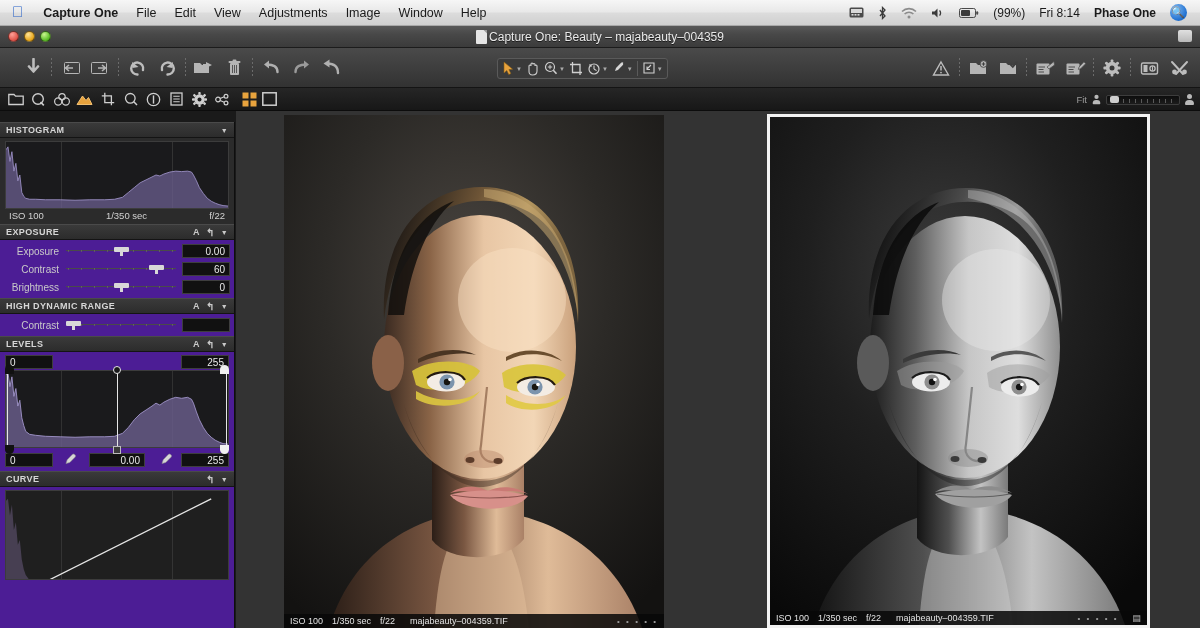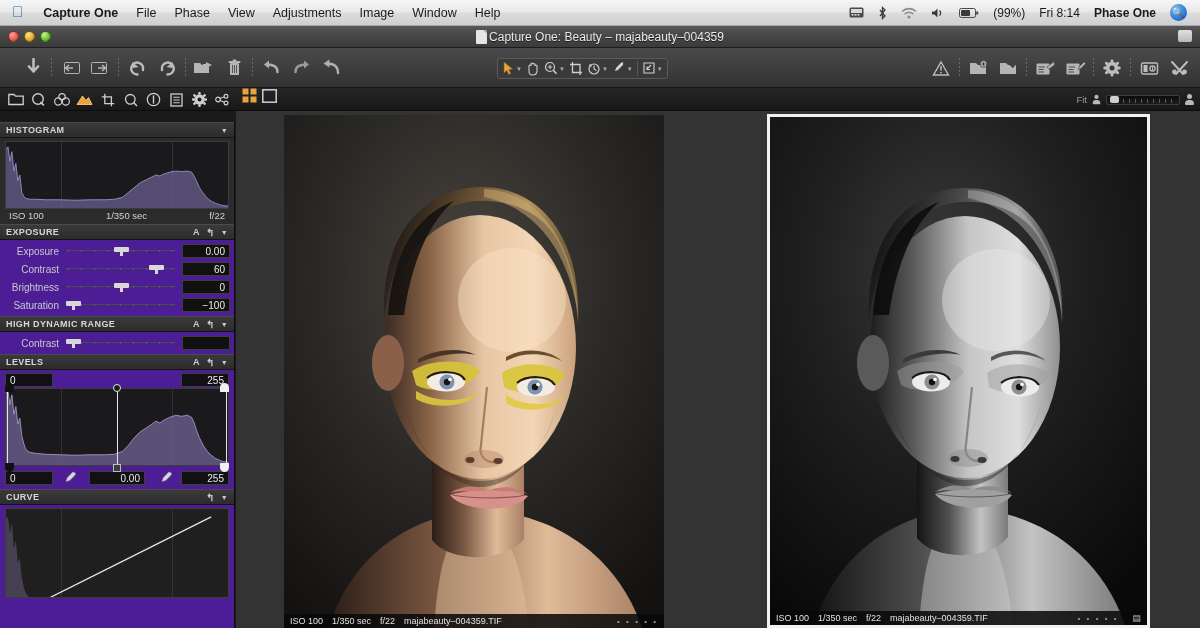--- a/index.html
+++ b/index.html
@@ -90,21 +90,21 @@
   .cb-item { display: flex; align-items: center; padding: 0 2px; height: 19px; }
   .cb-caret { font-size: 6px; color: #aaa; margin-left: 1px; }
   .cb-sep { width:1px; height:15px; background:#5a5a5a; margin:0 2px;}
   .tb-right { position: absolute; right: 6px; top: 0; height: 40px; display:flex; align-items:center;}
 
   
   .tabbar {
     position: absolute; top: 88px; left: 0; width: 1200px; height: 23px;
     background: linear-gradient(to bottom, #262626, #171717);
     border-bottom: 1px solid #0c0c0c;
-    display: flex; align-items: flex-start;
+    display: flex; align-items: center;
   }
   .tab-ico {
     width: 23px; height: 23px; display: flex; align-items: center; justify-content: center;
     color: #cfcfcf;
   }
   .tab-ico.active { color: #e8a33d; }
   .viewtoggles { display:flex; align-items:center; margin-left: 7px; gap: 4px; }
   .vt { width: 16px; height: 15px; display:flex; align-items:center; justify-content:center;}
   .tabbar-right { position:absolute; right: 6px; top:0; height:23px; display:flex; align-items:center; gap:5px;}
   .fit-label { color:#9a9a9a; font-size: 9.5px; }
@@ -220,38 +220,38 @@
     position: absolute; left: 531px; top: 3px; width: 383px; height: 514px;
     overflow:hidden; background:#0a0a0a; border: 3px solid #f2f2f2;
   }
   .img-a svg, .img-b svg { display:block; width:100%; height:100%; }
 
   .cap {
     position:absolute; left:0; right:0; bottom:0; height:14px;
     background: rgba(8,8,8,.86); display:flex; align-items:center;
     padding: 0 6px; color:#e2e2e2; font-size:9px; gap: 9px; white-space:nowrap;
   }
-  .cap .fname { }
+  .cap .fname { margin-left: 6px; }
   .cap .stars { margin-left:auto; letter-spacing:2px; color:#9c9c9c; font-size:8px; }
   .cap .pg { margin-left: 5px; color:#bdbdbd; font-size:9px; }
   svg { shape-rendering: geometricPrecision; }
 </style>
 </head>
 <body>
 
 <div id="app">
 
   <div class="menubar">
     <div class="menubar-left">
       <div class="menu-apple">
         <span class="apple-glyph"></span>
       </div>
       <div class="menu-item bold">Capture One</div>
       <div class="menu-item">File</div>
-      <div class="menu-item">Phase</div>
+      <div class="menu-item">Edit</div>
       <div class="menu-item">View</div>
       <div class="menu-item">Adjustments</div>
       <div class="menu-item">Image</div>
       <div class="menu-item">Window</div>
       <div class="menu-item">Help</div>
     </div>
     <div class="menubar-right">
       <div class="mb-icon">
         <svg width="15" height="11" viewBox="0 0 15 11">
             <rect x="0.5" y="0.5" width="14" height="10" rx="1.5" fill="#4a4a4a"></rect>
@@ -656,29 +656,20 @@
         <div class="sl-val">60</div>
       </div>
       <div class="slider-row">
         <div class="sl-label">Brightness</div>
         <div class="sl-track">
           <div class="sl-line"></div>
             <div class="sl-ticks"></div>
           <div class="sl-knob" style="left:calc(50% - 7.5px);"></div>
         </div>
         <div class="sl-val">0</div>
-      </div>
-      <div class="slider-row">
-        <div class="sl-label">Saturation</div>
-        <div class="sl-track">
-          <div class="sl-line"></div>
-            <div class="sl-ticks"></div>
-          <div class="sl-knob" style="left:0px;"></div>
-        </div>
-        <div class="sl-val">−100</div>
       </div>
     </div>
 
     <div class="sec-head">
       <span>HIGH DYNAMIC RANGE</span>
       <span class="sp">
         <span class="sh-a">A</span>
         <span class="sh-reset">↰</span>
         <span class="sh-caret">▼</span>
       </span>

